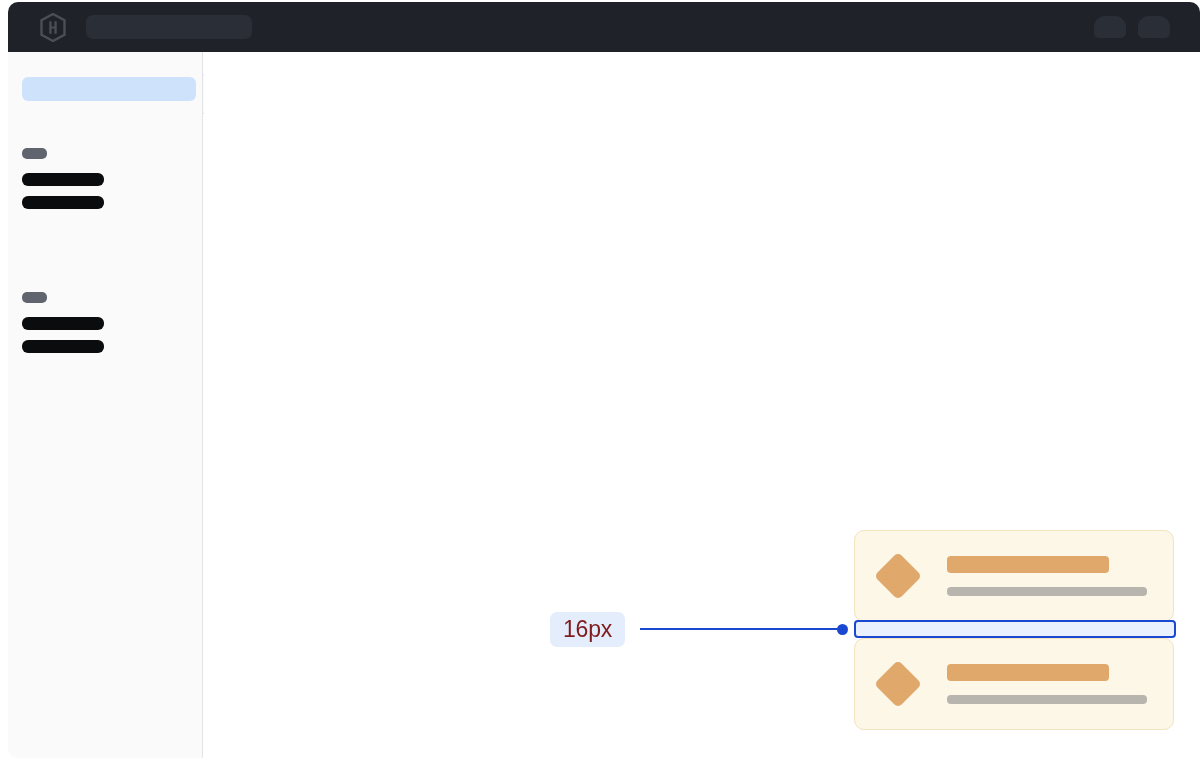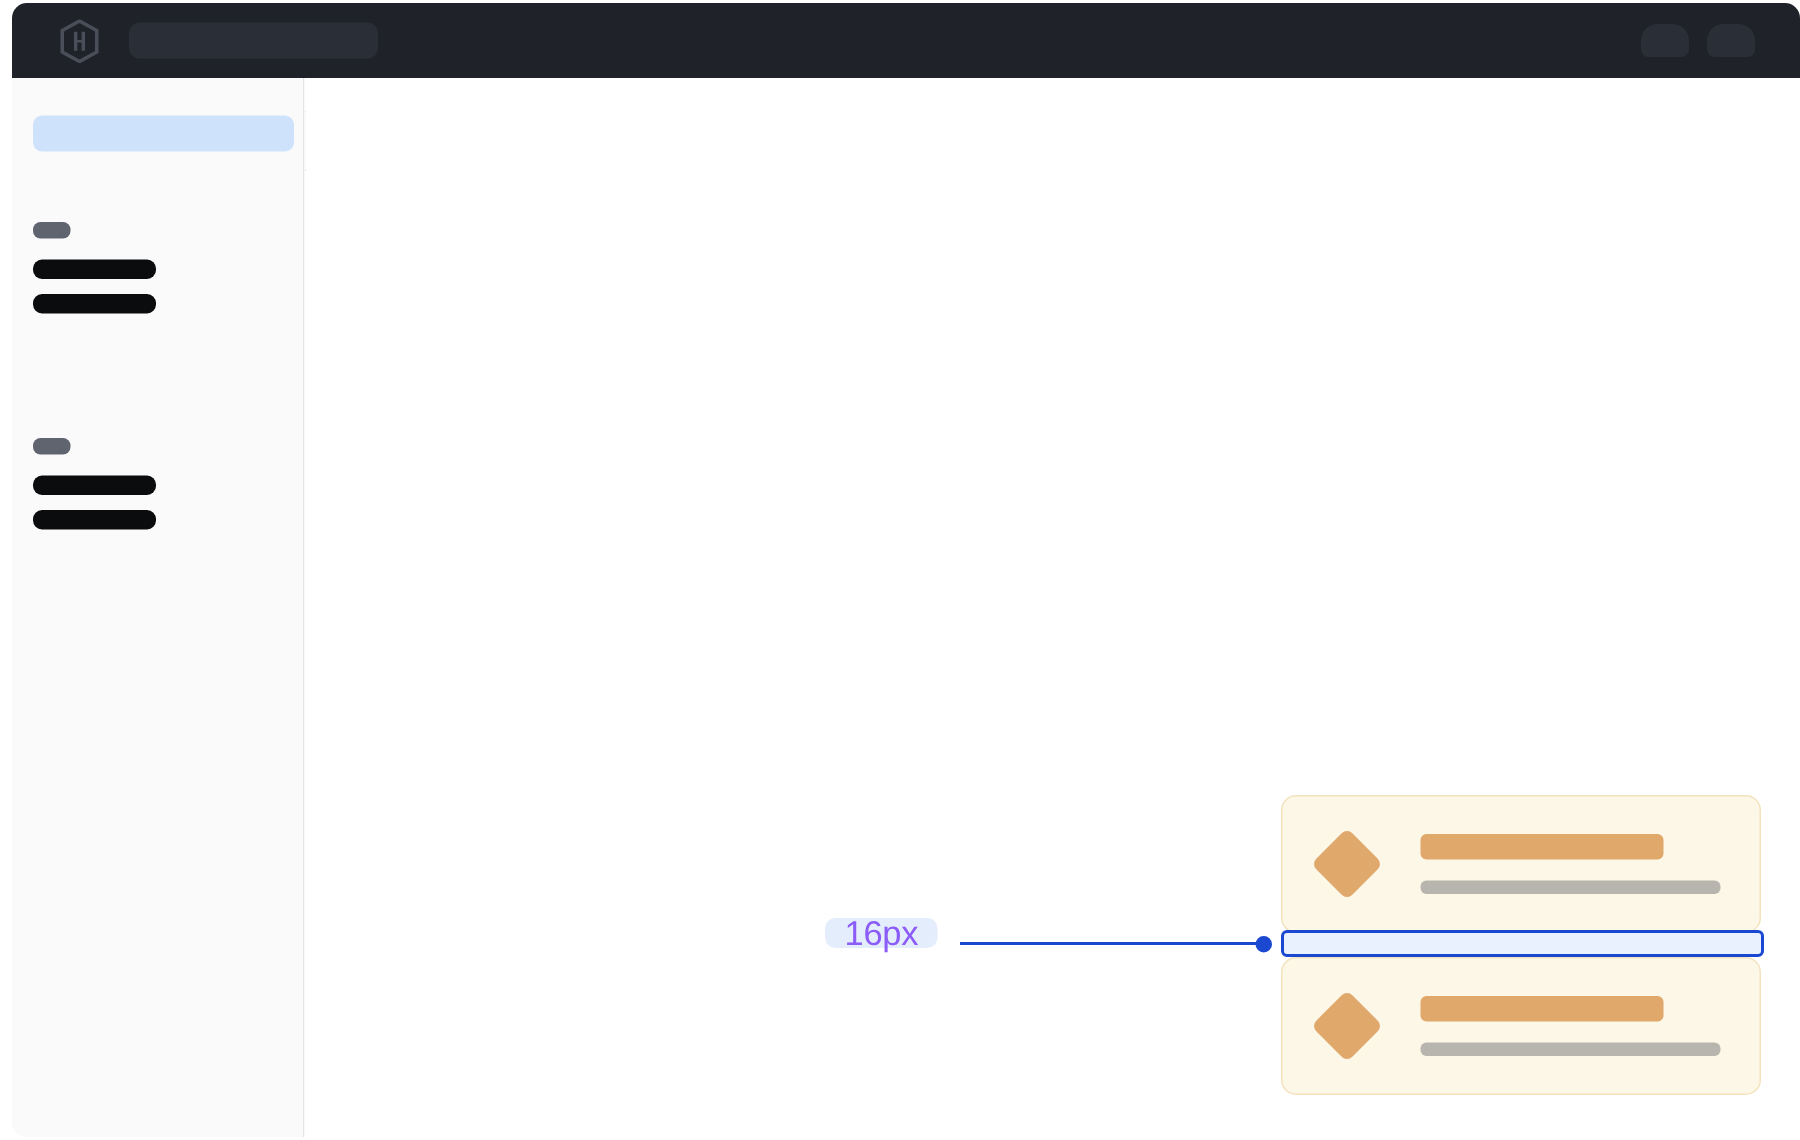--- a/index.html
+++ b/index.html
@@ -218,28 +218,28 @@
     width: 11px;
     height: 11px;
     border-radius: 50%;
     background: #1A48D0;
   }
 
   .measure-badge {
     position: absolute;
     left: 550px;
     top: 612px;
-    height: 20px;
+    height: 35px;
     padding: 0 13px;
     background: #E4EDFC;
     border-radius: 7px;
     display: flex;
     align-items: center;
     justify-content: center;
-    color: #8b5cf6;
+    color: #7f1d1d;
     font-size: 23px;
     font-family: "Liberation Sans", sans-serif;
     letter-spacing: -0.2px;
   }
 </style>
 </head>
 <body>
 
 <div id="app">
 

